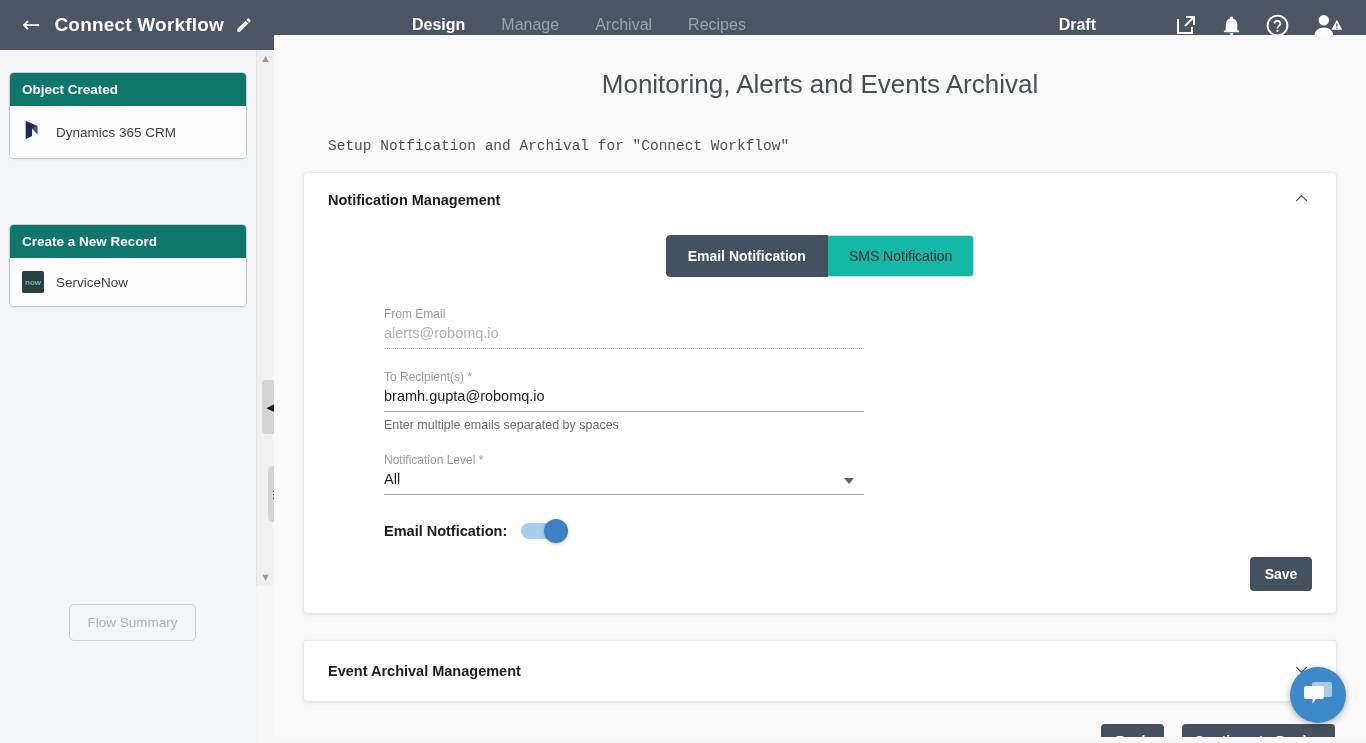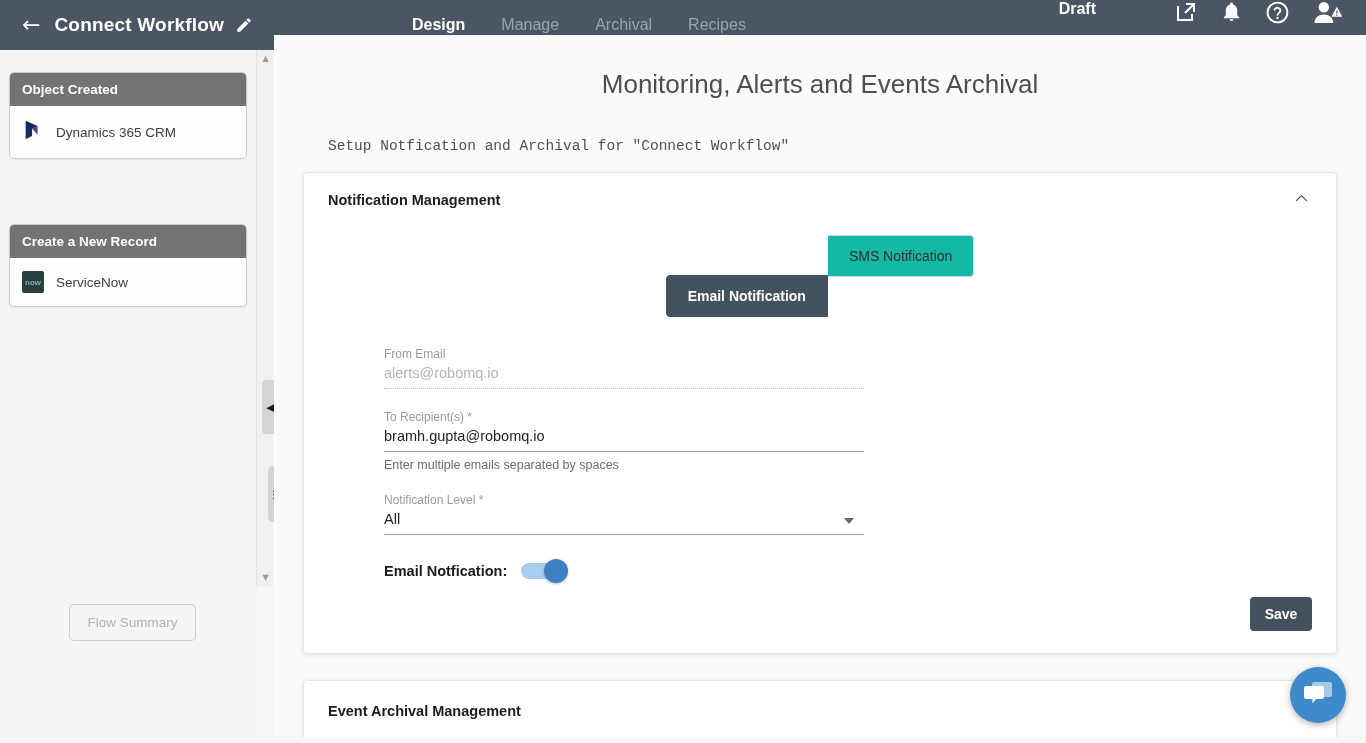--- a/index.html
+++ b/index.html
@@ -43,21 +43,21 @@
   .nav-tab.active::after {
     content: ""; position: absolute;
     bottom: -1px; left: 50%; transform: translateX(-50%);
     border-left: 9px solid transparent;
     border-right: 9px solid transparent;
     border-bottom: 9px solid #ffffff;
   }
 
   .hdr-right {
     position: absolute; right: 0; top: 0; height: 50px;
-    display: flex; align-items: flex-start; padding-right: 22px; margin-left: 8px;
+    display: flex; align-items: center; padding-right: 22px; margin-left: 8px;
   }
   .draft-label {
     color: #ffffff; font-size: 16px; font-weight: bold;
     margin-right: 56px;
   }
   .hdr-icon {
     margin-left: 22px; cursor: pointer; position: relative;
     display: flex; align-items: center;
   }
 
@@ -67,21 +67,21 @@
     width: 258px; height: 693px;
     background: #f4f5f6;
   }
   .node-card {
     position: absolute; left: 9px; width: 238px;
     border: 1px solid #c9ccd1; border-radius: 5px;
     background: #fdfdfd; overflow: hidden;
     box-shadow: 0 1px 2px rgba(0,0,0,.07);
   }
   .node-head {
-    background: #737373; color: #ffffff;
+    background: #0f766e; color: #ffffff;
     font-size: 13.5px; font-weight: bold;
     padding: 9px 12px;
   }
   .node-body {
     display: flex; align-items: center;
     padding: 13px 12px; gap: 12px;
     background: #fdfdfd;
   }
   .node-label { font-size: 13.5px; color: #3c4147; }
 
@@ -165,21 +165,21 @@
   .seg-group {
     display: flex; justify-content: center; margin-top: 8px;
   }
   .seg-btn {
     height: 42px; padding: 0 21px;
     display: flex; align-items: center; justify-content: center;
     font-size: 14px; cursor: pointer;
     border: 1px solid #d7d7d7; background: #14b8a6; color: #2f2f2f;
     font-family: inherit;
   }
-  .seg-btn:first-child { border-radius: 4px 0 0 4px; margin-top: 40px; }
+  .seg-btn:first-child { border-radius: 4px 0 0 4px; }
   .seg-btn:last-child { border-radius: 0 4px 4px 0; border-left: none; }
   .seg-btn.active {
     background: #44525f; color: #ffffff;
     border-color: #44525f; font-weight: bold;
   }
 
   
   .form-area { margin: 30px 0 0 56px; width: 480px; }
   .field { margin-bottom: 21px; position: relative; }
   .field-label {

